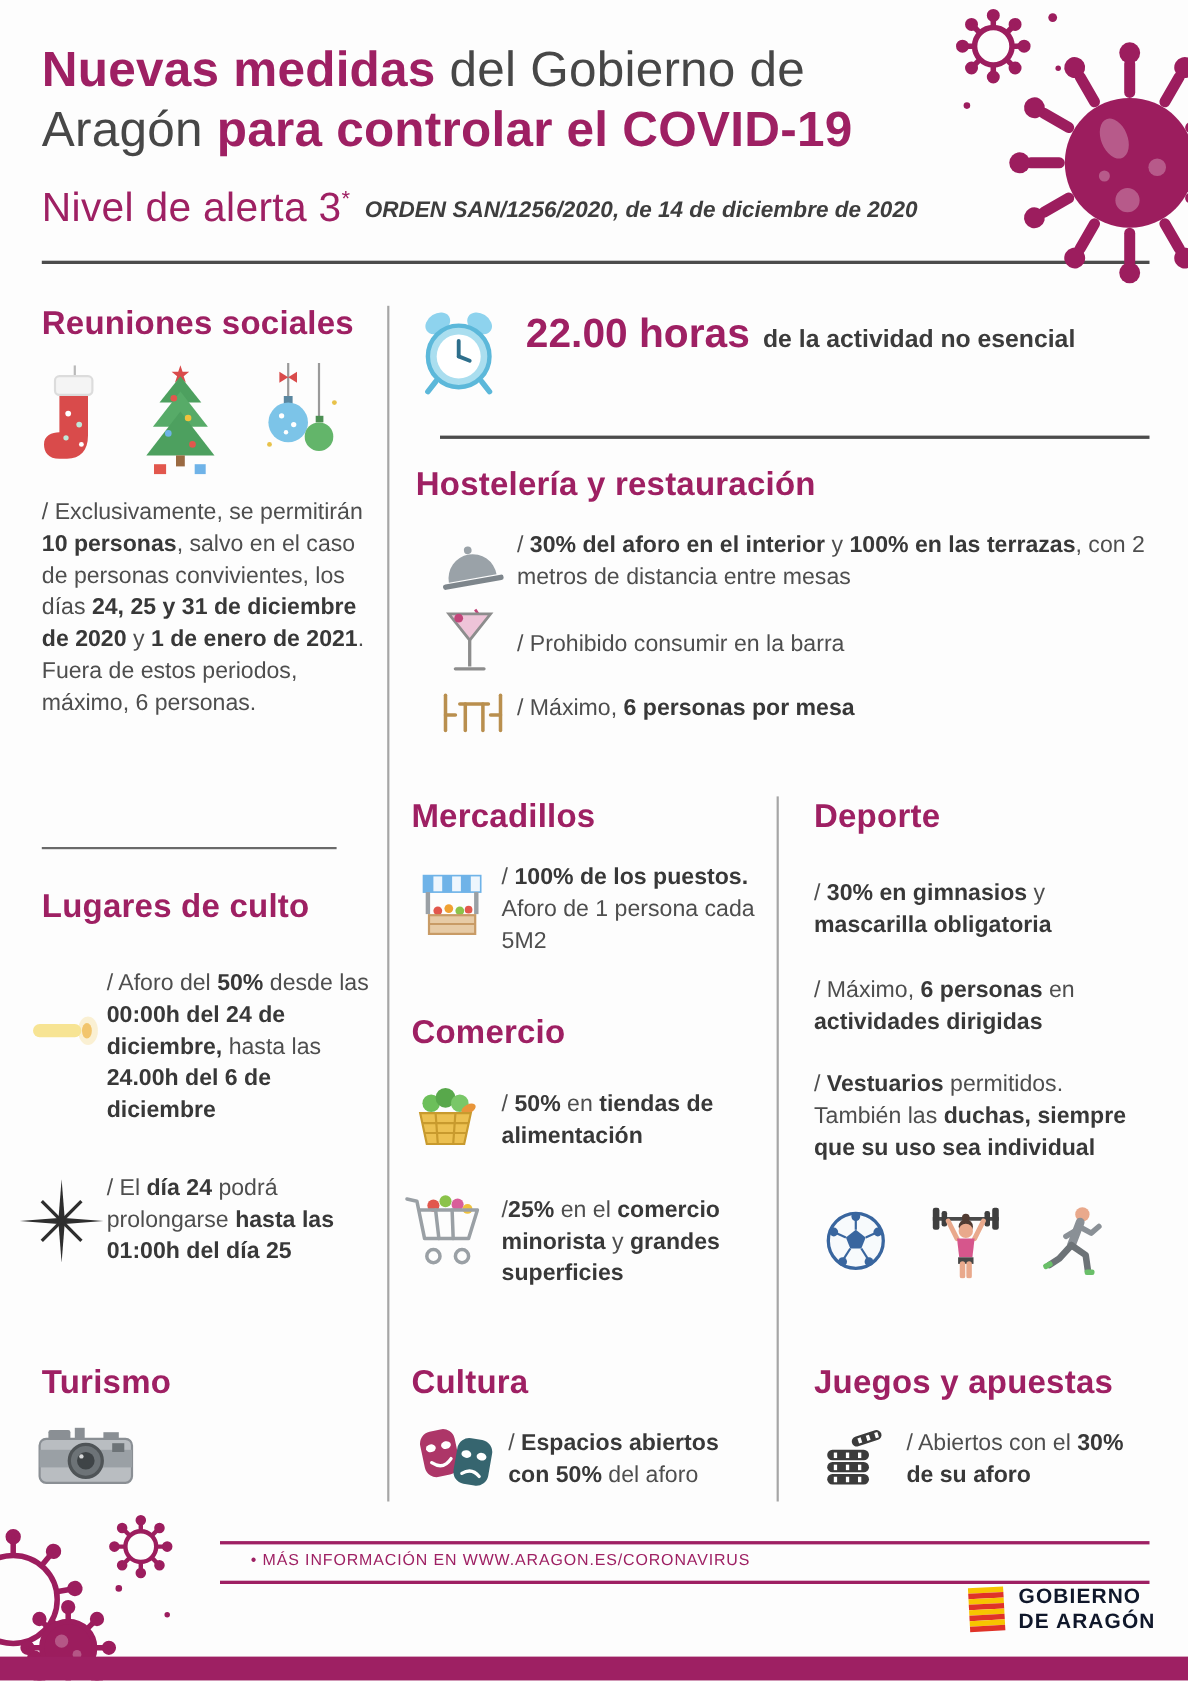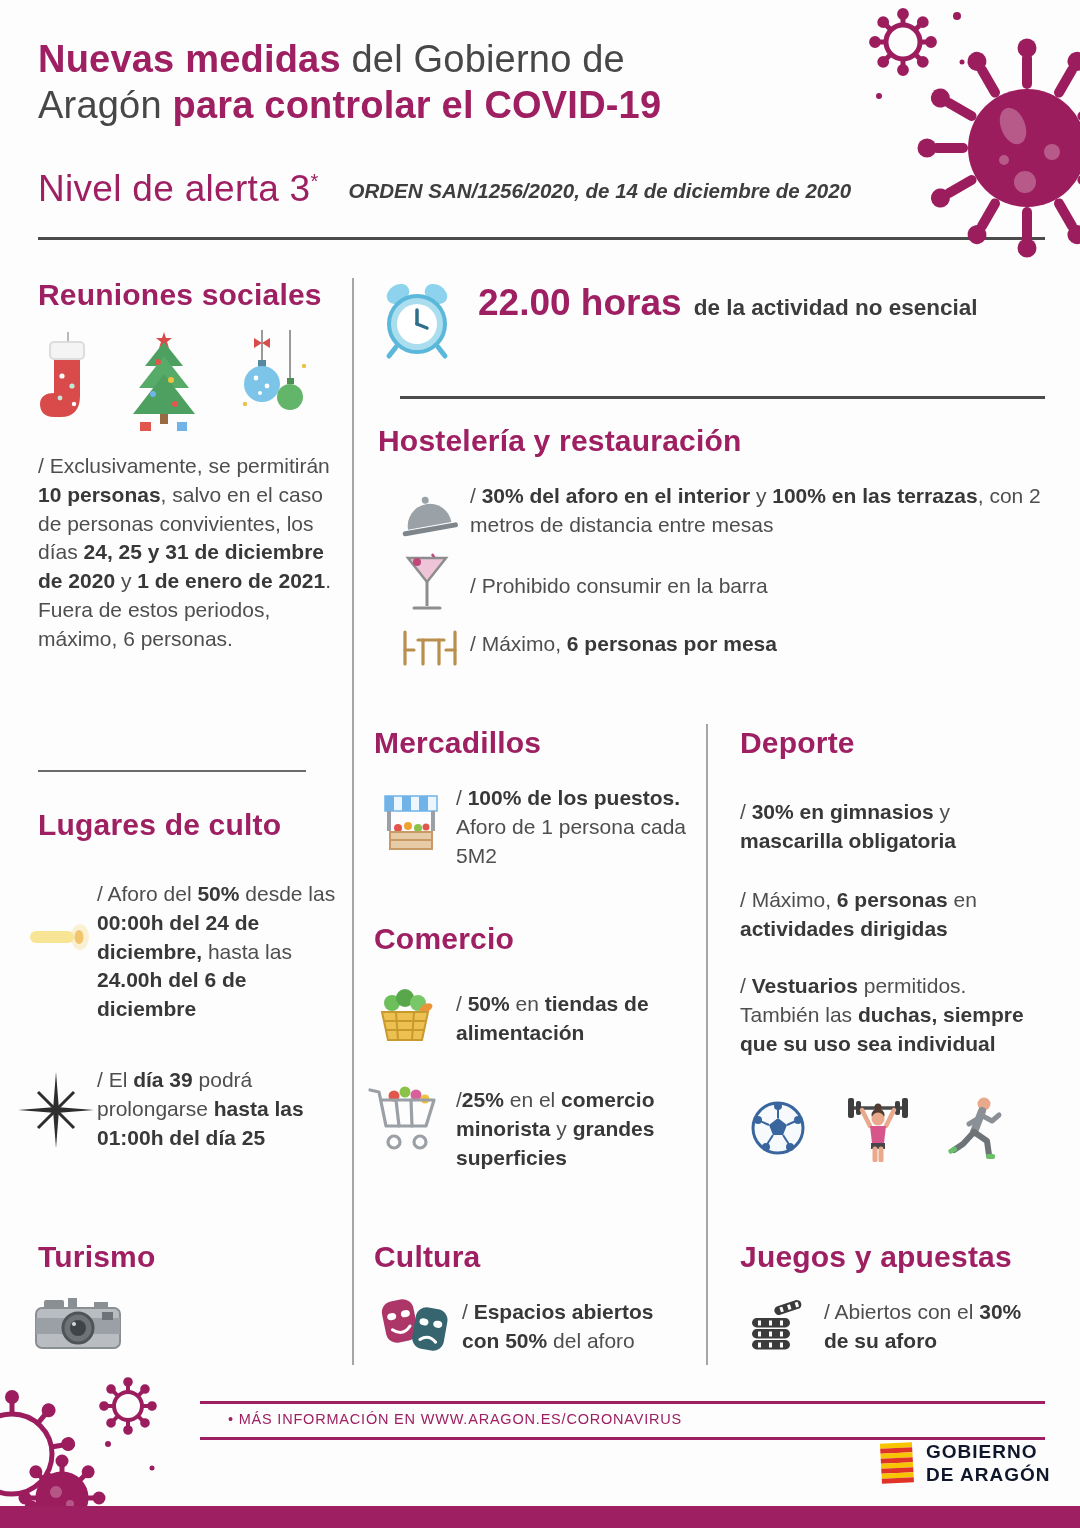--- a/index.html
+++ b/index.html
@@ -3,24 +3,24 @@
 <meta charset="utf-8">
 <style>
   :root{ --accent:#9e2063; }
   *{margin:0;padding:0;box-sizing:border-box}
   html,body{background:#ffffff}
   .page{position:relative;width:1080px;height:1528px;margin:0 auto;background:#fdfdfd;
         overflow:hidden;font-family:"Liberation Sans","DejaVu Sans",sans-serif;color:#4e4e4e}
   .abs{position:absolute}
   svg{display:block}
 
-  .title{font-size:38px;line-height:1.22;font-weight:500;color:#474747;letter-spacing:.2px}
+  .title{font-size:45px;line-height:1.22;font-weight:500;color:#474747;letter-spacing:.2px}
   .title .b{font-weight:800}
   .m{color:var(--accent)}
-  .alert-row{display:flex;align-items:flex-end;gap:30px}
+  .alert-row{display:flex;align-items:flex-end;gap:13px}
   .alert{font-size:37px;font-weight:500;color:var(--accent);letter-spacing:.3px}
   .alert sup{font-size:20px}
   .order{font-size:20.5px;font-style:italic;font-weight:600;color:#3e3e3e;padding-bottom:7px}
 
   .h{font-size:30px;font-weight:800;color:var(--accent);letter-spacing:.2px}
   .t{font-size:21px;line-height:1.37;color:#4e4e4e}
   .t .b{font-weight:700;color:#383838}
 
   .rule{background:#4c4c4c;height:3px}
   .rule-thin{background:#6a6a6a;height:2px}
@@ -160,21 +160,21 @@
     <ellipse cx="51" cy="21" rx="4.5" ry="7" fill="#f0b84a"></ellipse>
   </svg>
   <div class="abs t" style="left:97px;top:880px;width:240px"><span>/ Aforo del </span><span class="b">50%</span><span>  desde las </span><span class="b">00:00h del 24 de diciembre,</span><span> hasta las </span><span class="b">24.00h del 6 de diciembre</span></div>
 
   <svg class="abs" style="left:18px;top:1072px" width="76" height="76" viewBox="0 0 76 76">
     <polygon points="38,0 41,38 38,76 35,38" fill="#2e2e2e"></polygon>
     <polygon points="0,38 38,35 76,38 38,41" fill="#2e2e2e"></polygon>
     <line x1="20" y1="20" x2="56" y2="56" stroke="#2e2e2e" stroke-width="3"></line>
     <line x1="56" y1="20" x2="20" y2="56" stroke="#2e2e2e" stroke-width="3"></line>
   </svg>
-  <div class="abs t" style="left:97px;top:1066px;width:238px"><span>/ El </span><span class="b">día 39</span><span> podrá prolongarse </span><span class="b">hasta las 01:00h del día 25</span></div>
+  <div class="abs t" style="left:97px;top:1066px;width:238px"><span>/ El </span><span class="b">día 24</span><span> podrá prolongarse </span><span class="b">hasta las 01:00h del día 25</span></div>
 
   <div class="abs h" style="left:38px;top:1240px">Turismo</div>
   <svg class="abs" style="left:34px;top:1294px" width="88" height="58" viewBox="0 0 88 58">
     <rect x="10" y="6" width="20" height="10" rx="2" fill="#8a8f94"></rect>
     <rect x="34" y="4" width="9" height="12" fill="#8a8f94"></rect>
     <rect x="60" y="8" width="14" height="8" fill="#8a8f94"></rect>
     <rect x="2" y="14" width="84" height="40" rx="6" fill="#b9bdc1" stroke="#8a8f94" stroke-width="2"></rect>
     <rect x="2" y="24" width="84" height="16" fill="#9aa0a5"></rect>
     <circle cx="44" cy="34" r="15" fill="#6d7377" stroke="#4f5457" stroke-width="3"></circle>
     <circle cx="44" cy="34" r="8" fill="#3f4447"></circle>

